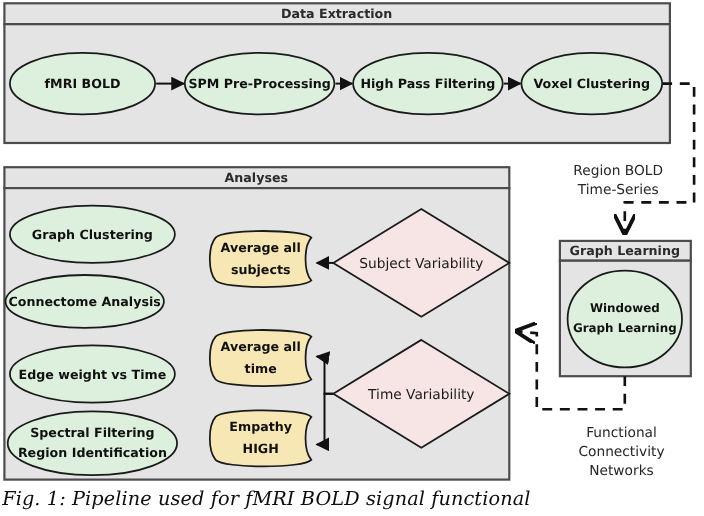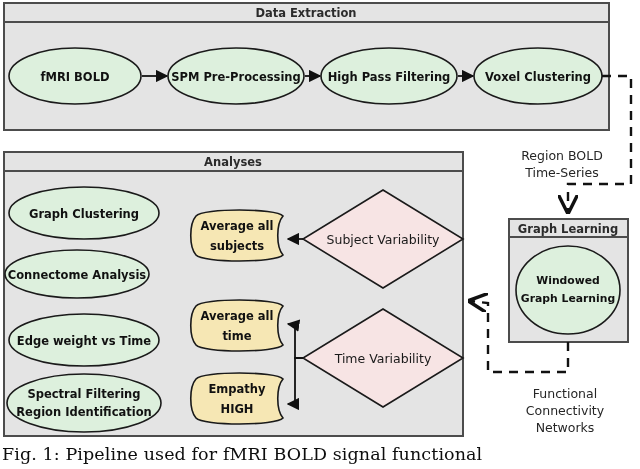--- a/index.html
+++ b/index.html
@@ -82,20 +82,21 @@
     font-family: "DejaVu Serif", serif;
     font-size: 17.5px;
     color: #0d0d0d;
     letter-spacing: 0.1px;
     white-space: nowrap;
     overflow: hidden;
   }
   .caption-inner {
     display: block;
     padding: 0 2px;
+    font-style: italic;
   }
 </style>
 </head>
 <body>
 
 <div id="stage">
 
   <svg class="diagram" viewBox="0 0 640 469" xmlns="http://www.w3.org/2000/svg">
 
     <defs>

